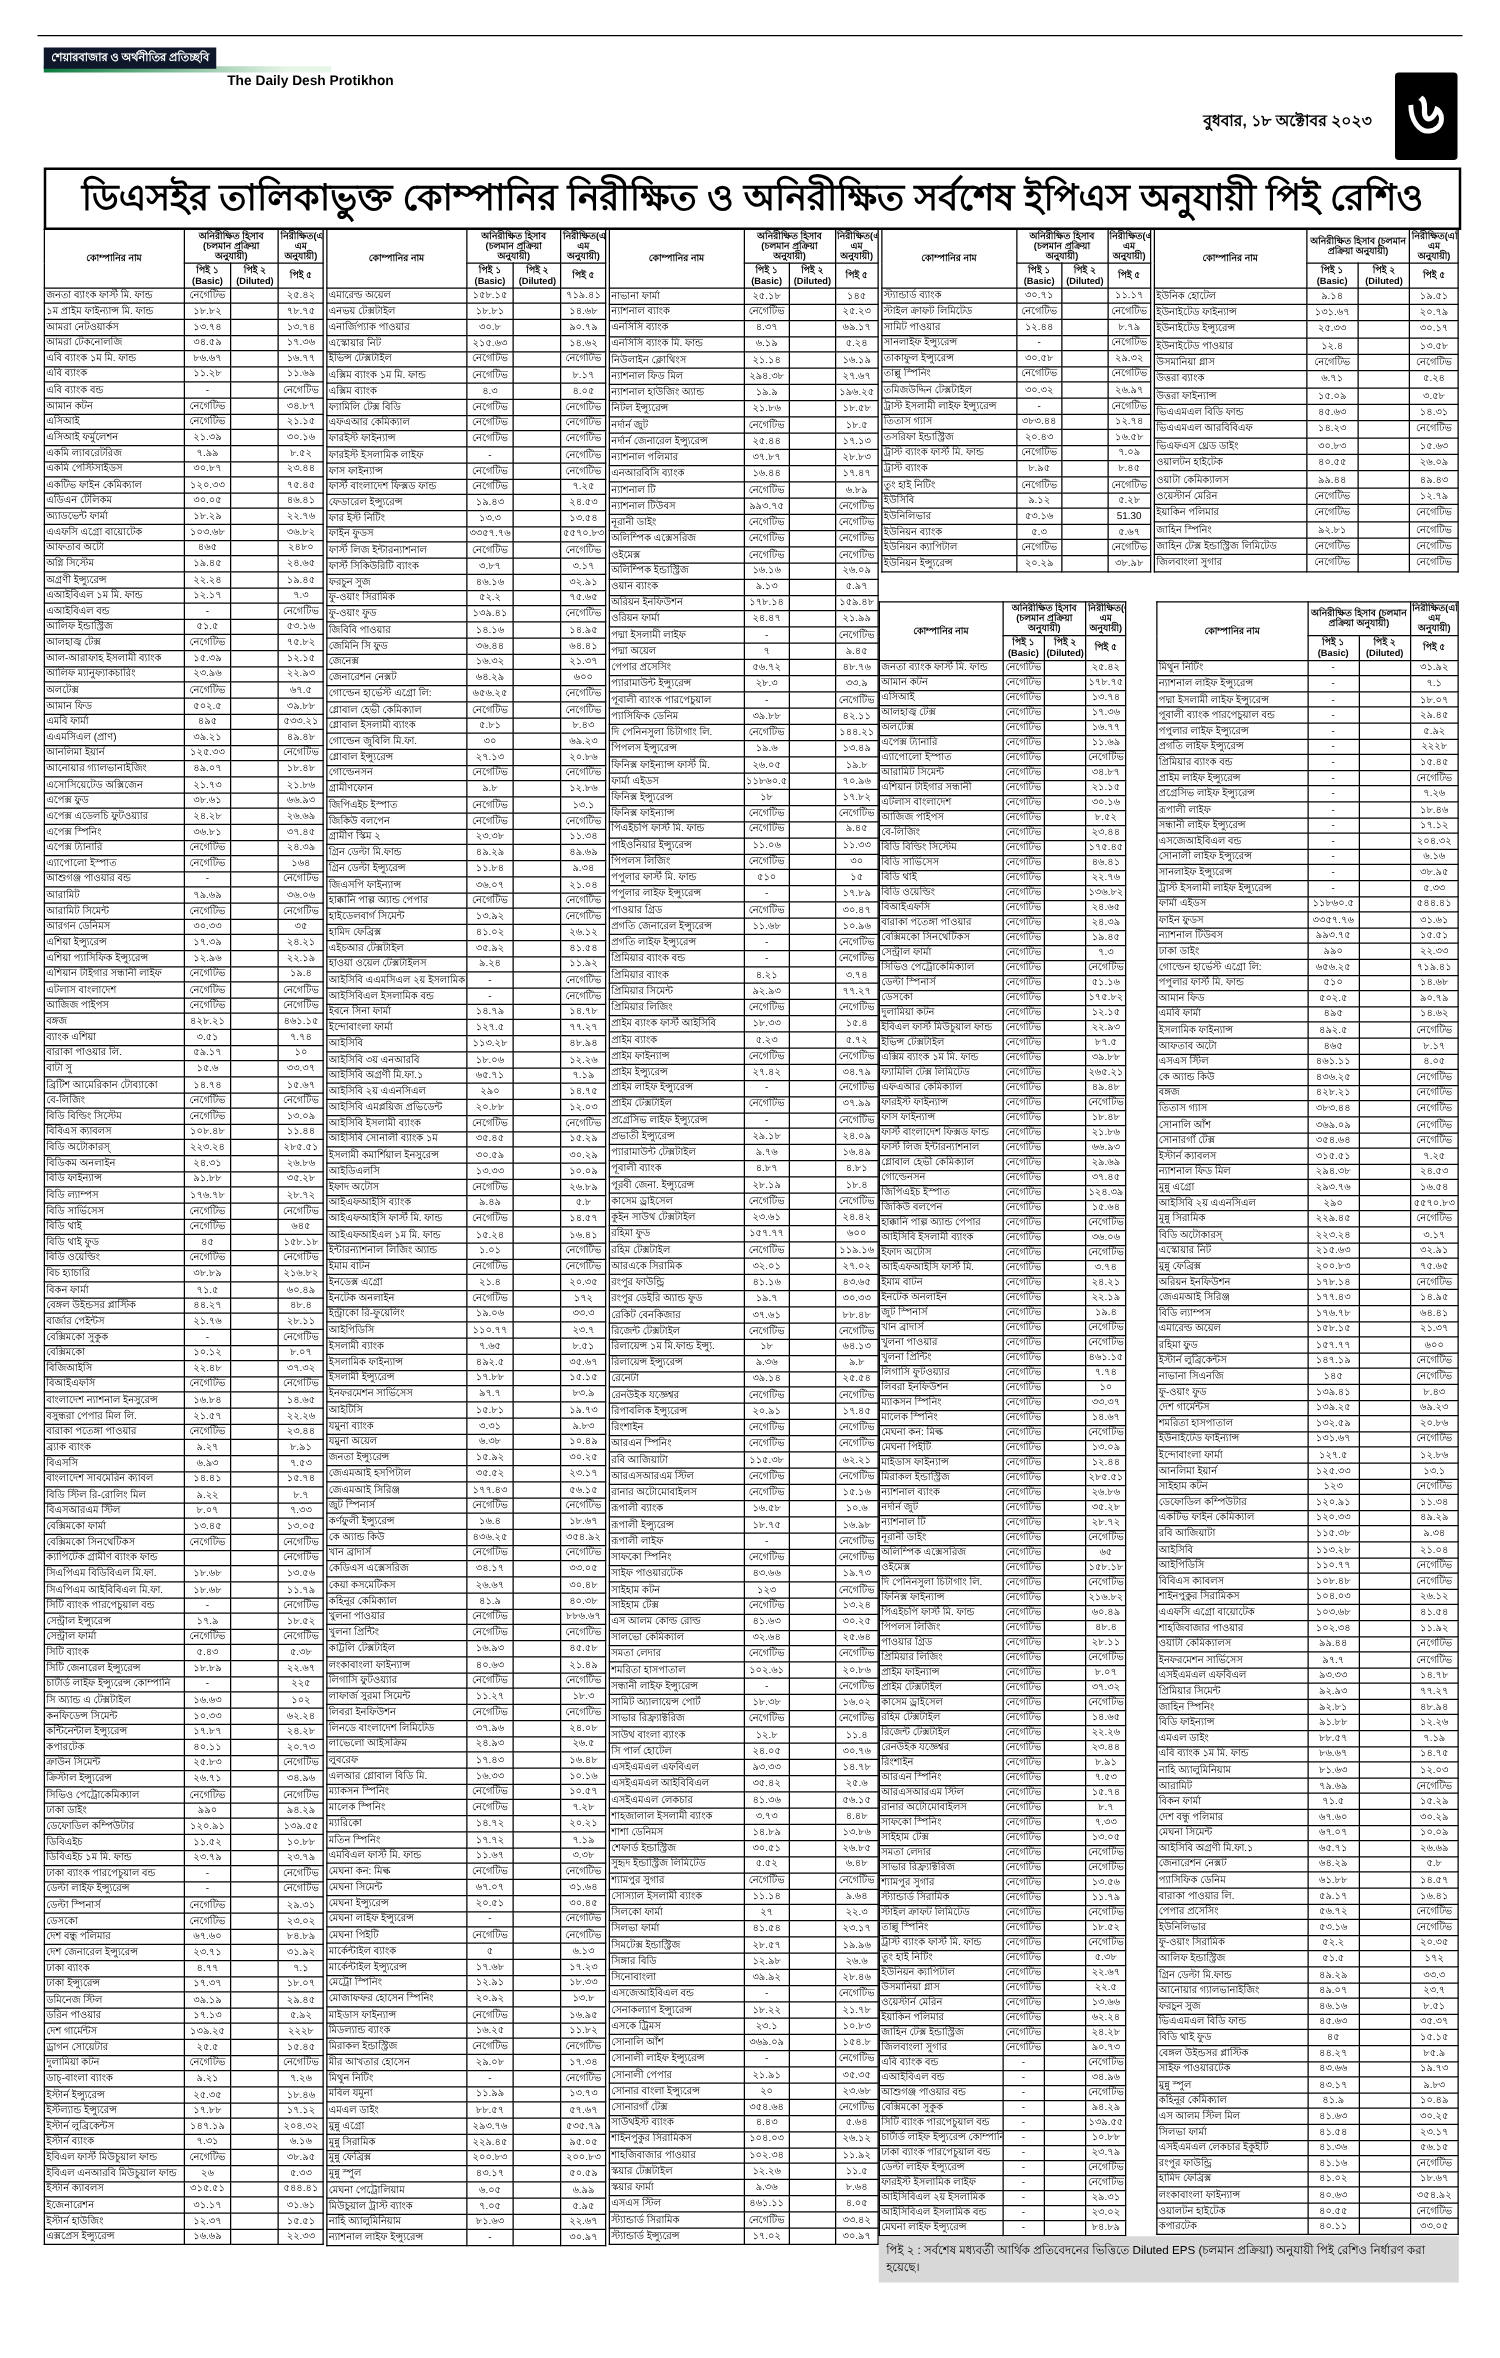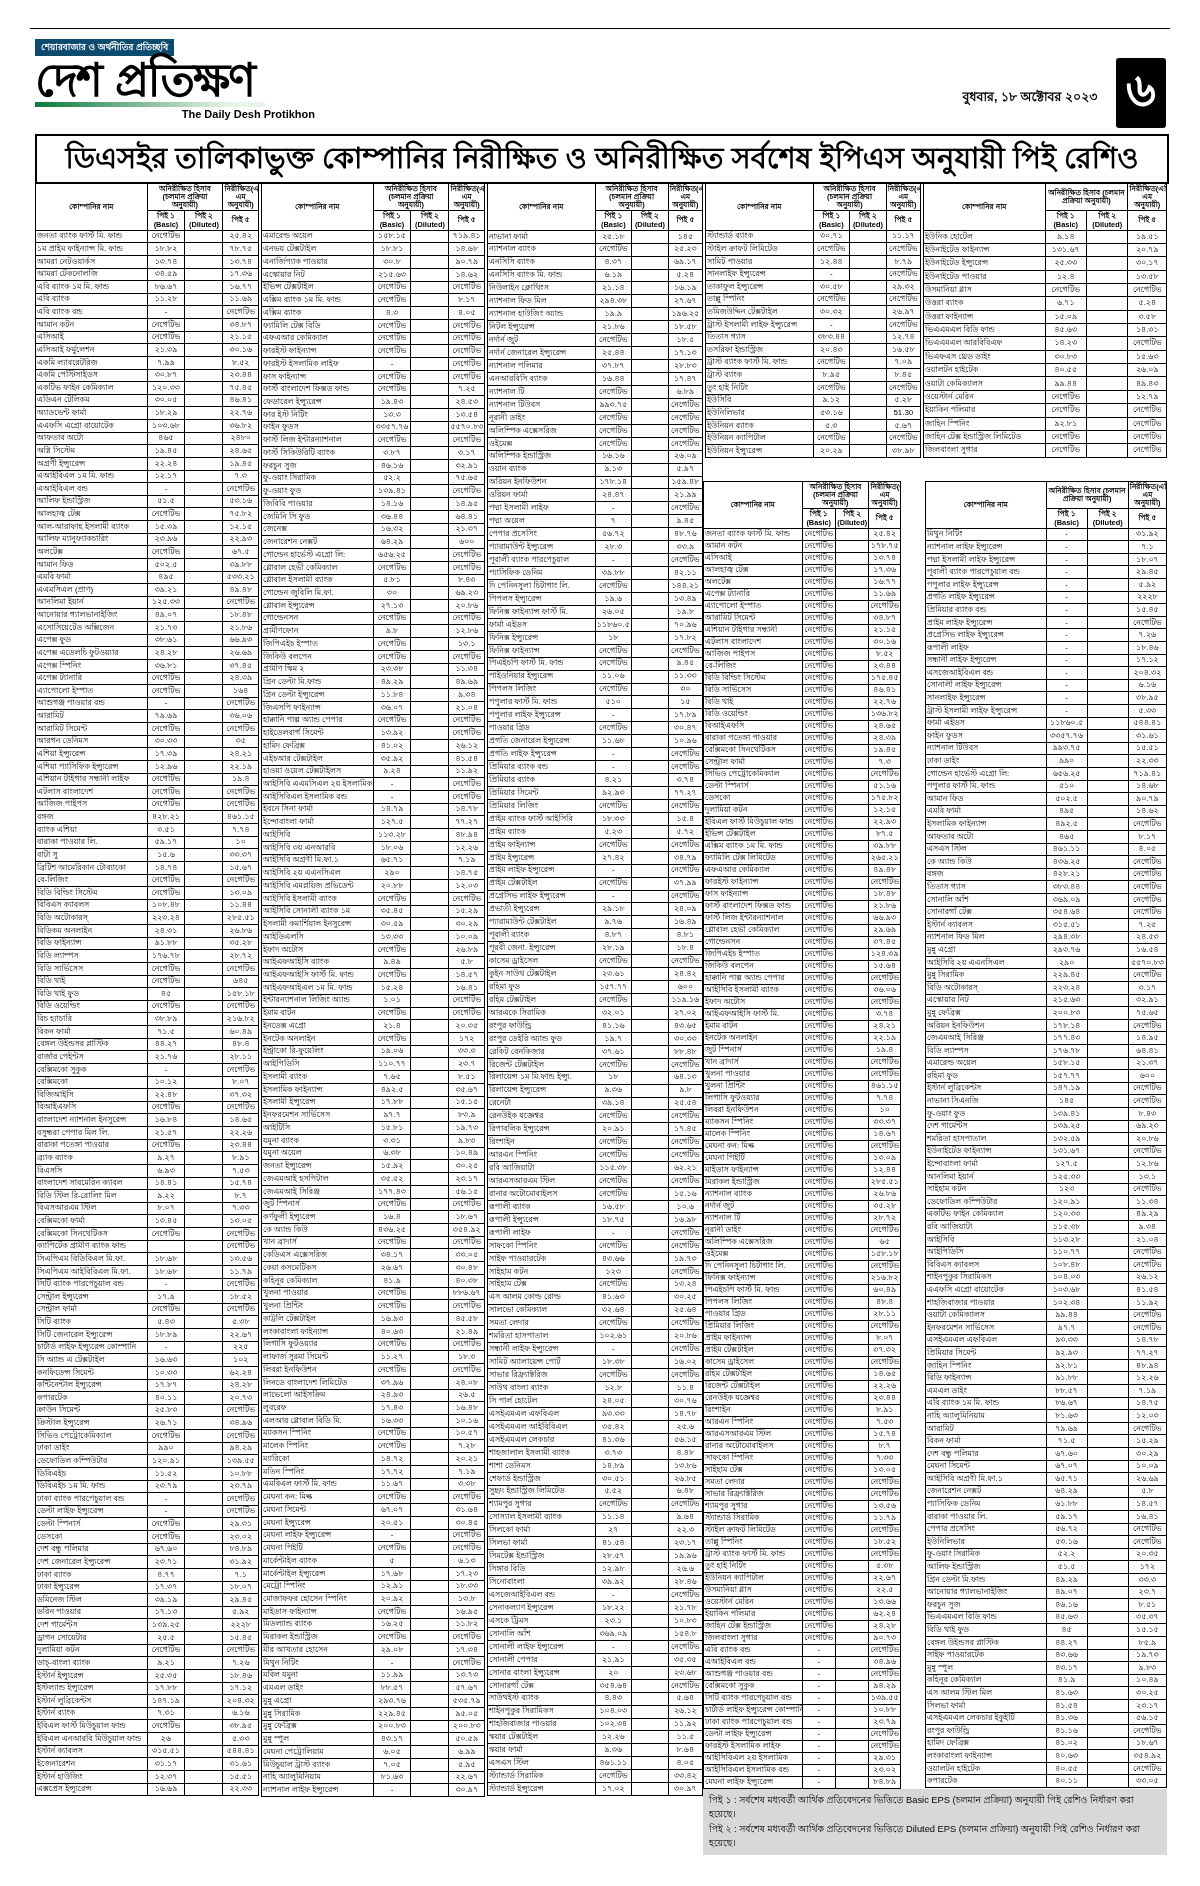--- a/index.html
+++ b/index.html
@@ -2,21 +2,21 @@
 <html><head>
 <meta charset="utf-8">
 <style>
   html,body{margin:0;padding:0;}
   body{width:1200px;height:1886px;position:relative;background:#fff;
        font-family:"Liberation Sans","DejaVu Sans",sans-serif;color:#000;}
   #page{position:absolute;inset:0;}
   .topline{position:absolute;left:30px;top:28px;width:1140px;border-top:1.5px solid #000;}
   
   .logo-wrap{position:absolute;left:35px;top:36px;width:300px;height:96px;}
-  .tagline{display:inline-block;background:#0c4a6e;color:#fff;font-size:9px;padding:1px 6px;font-weight:bold;}
+  .tagline{display:inline-block;background:#0f172a;color:#fff;font-size:9px;padding:1px 6px;font-weight:bold;font-family:Liberation Serif, serif;}
   .logotype{font-size:46px;font-weight:bold;letter-spacing:-2px;line-height:1.05;
             font-family:"DejaVu Sans",sans-serif;}
   .greenbar{height:5px;width:230px;background:linear-gradient(90deg,#0a7a3c,#e8f5e9 85%);margin-top:-2px;}
   .eng-sub{font-size:11px;font-weight:bold;text-align:right;width:280px;margin-top:1px;}
   .title-box{position:absolute;left:358px;top:60px;width:590px;height:66px;background:#d5d5d5;
              display:flex;align-items:center;justify-content:center;font-size:33px;font-weight:bold;}
   .date-txt{position:absolute;left:950px;top:88px;width:160px;text-align:center;font-size:12.5px;font-weight:bold;}
   .page-box{position:absolute;left:1116px;top:58px;width:50px;height:70px;background:#000;color:#fff;
             display:flex;align-items:center;justify-content:center;font-size:46px;font-weight:bold;border-radius:3px;}
   .main-heading{position:absolute;left:35px;top:134px;width:1130px;height:46px;border:2px solid #000;
@@ -34,21 +34,20 @@
             font-size:9.3px;line-height:1.55;padding:4px 6px;box-sizing:border-box;}
 </style>
 </head>
 <body>
 
 <div id="page">
   <div class="topline"></div>
 
   <div class="logo-wrap">
     <span class="tagline">শেয়ারবাজার ও অর্থনীতির প্রতিচ্ছবি</span>
-    <div class="logotype">দেশ প্রতিক্ষণ</div>
     <div class="greenbar"></div>
     <div class="eng-sub">The Daily Desh Protikhon</div>
   </div>
 
   <div class="date-txt">বুধবার, ১৮ অক্টোবর ২০২৩</div>
   <div class="page-box">৬</div>
 
   <div class="main-heading">ডিএসইর তালিকাভুক্ত কোম্পানির নিরীক্ষিত ও অনিরীক্ষিত সর্বশেষ ইপিএস অনুযায়ী পিই রেশিও</div>
 
   <div class="tcol" id="t1" style="left: 35px; top: 183px; width: 224px; height: 1607px;">
@@ -3821,16 +3820,15 @@
             <td class="nm">কপারটেক</td>
             <td class="num">৪০.১১</td>
             <td class="num"></td>
             <td class="num">৩৩.০৫</td>
           </tr>
         </tbody>
       </table>
     </div>
 
   <div class="footnote">
-    <div>পিই ১ : সর্বশেষ মধ্যবর্তী আর্থিক প্রতিবেদনের ভিত্তিতে Basic EPS (চলমান প্রক্রিয়া) অনুযায়ী পিই রেশিও নির্ধারণ করা হয়েছে।</div>
     <div>পিই ২ : সর্বশেষ মধ্যবর্তী আর্থিক প্রতিবেদনের ভিত্তিতে Diluted EPS (চলমান প্রক্রিয়া) অনুযায়ী পিই রেশিও নির্ধারণ করা হয়েছে।</div>
   </div>
 </div>
 
 </body></html>

